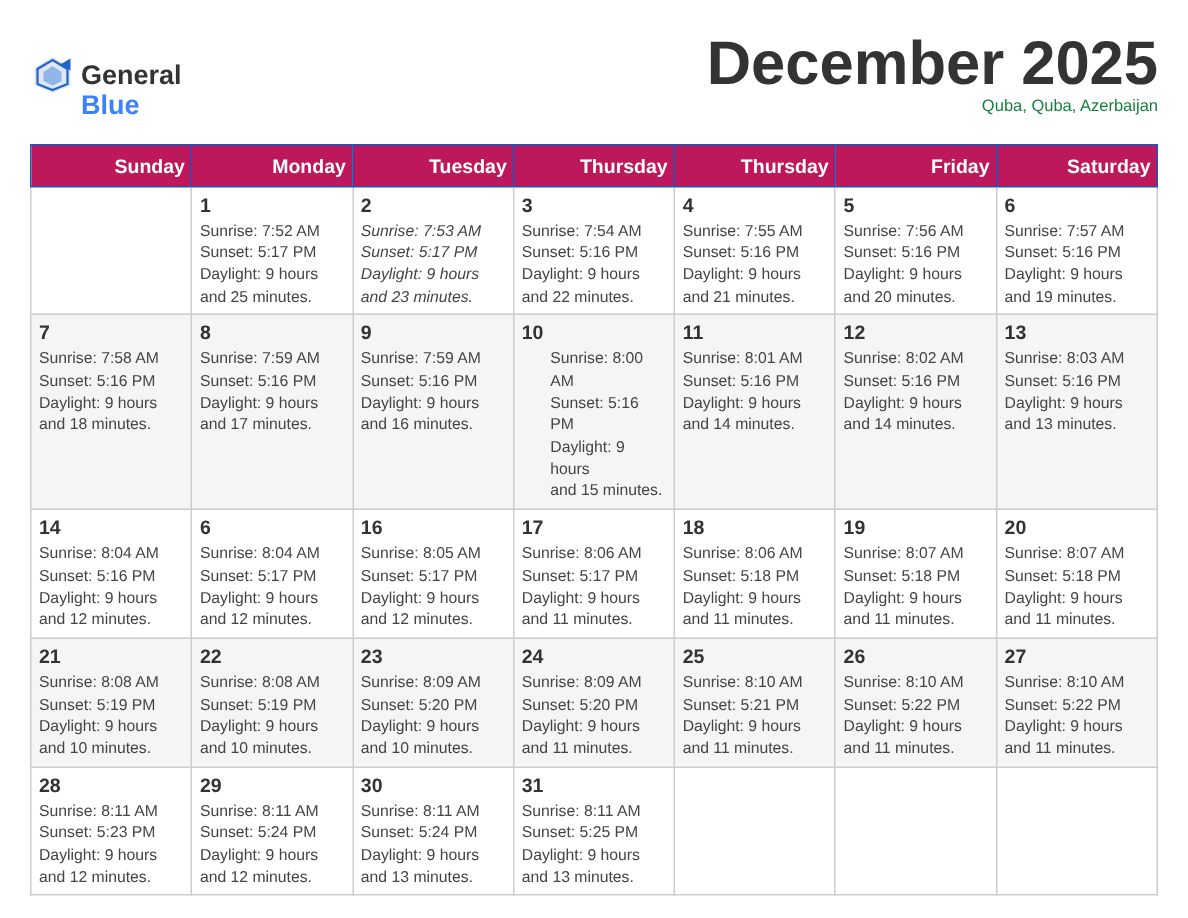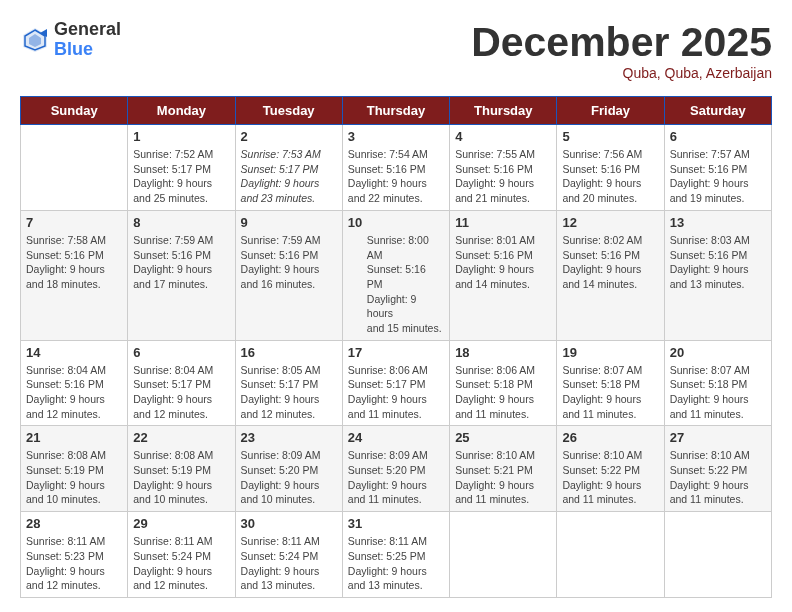--- a/index.html
+++ b/index.html
@@ -18,20 +18,21 @@
     }
     .logo {
       display: flex;
       align-items: center;
       gap: 4px;
     }
     .logo-text {
       display: flex;
       flex-direction: column;
       line-height: 1.1;
+      margin-top: 21px;
     }
     .logo-general {
       font-size: 18px;
       font-weight: bold;
       color: #333;
     }
     .logo-blue {
       font-size: 18px;
       font-weight: bold;
       color: #3b82f6;
@@ -43,33 +44,33 @@
     .title-section {
       text-align: right;
     }
     .month-title {
       font-size: 41px;
       font-weight: bold;
       color: #333;
       line-height: 1.1;
     }
     .location {
-      font-size: 14px;
-      color: #7f1d1d;
+      font-size: 11px;
+      color: #15803d;
     }
     .calendar {
       width: 100%;
       border-collapse: collapse;
       font-size: 11px;
     }
     .calendar th {
-      background-color: #7f1d1d;
+      background-color: #be185d;
       color: #fff;
       padding: 6px 4px;
-      text-align: center;
+      text-align: right;
       font-size: 13px;
       font-weight: bold;
       border: 1px solid #1a55bb;
     }
     .calendar td {
       border: 1px solid #ccc;
       vertical-align: top;
       padding: 4px 5px;
       width: 107px;
       min-height: 80px;

